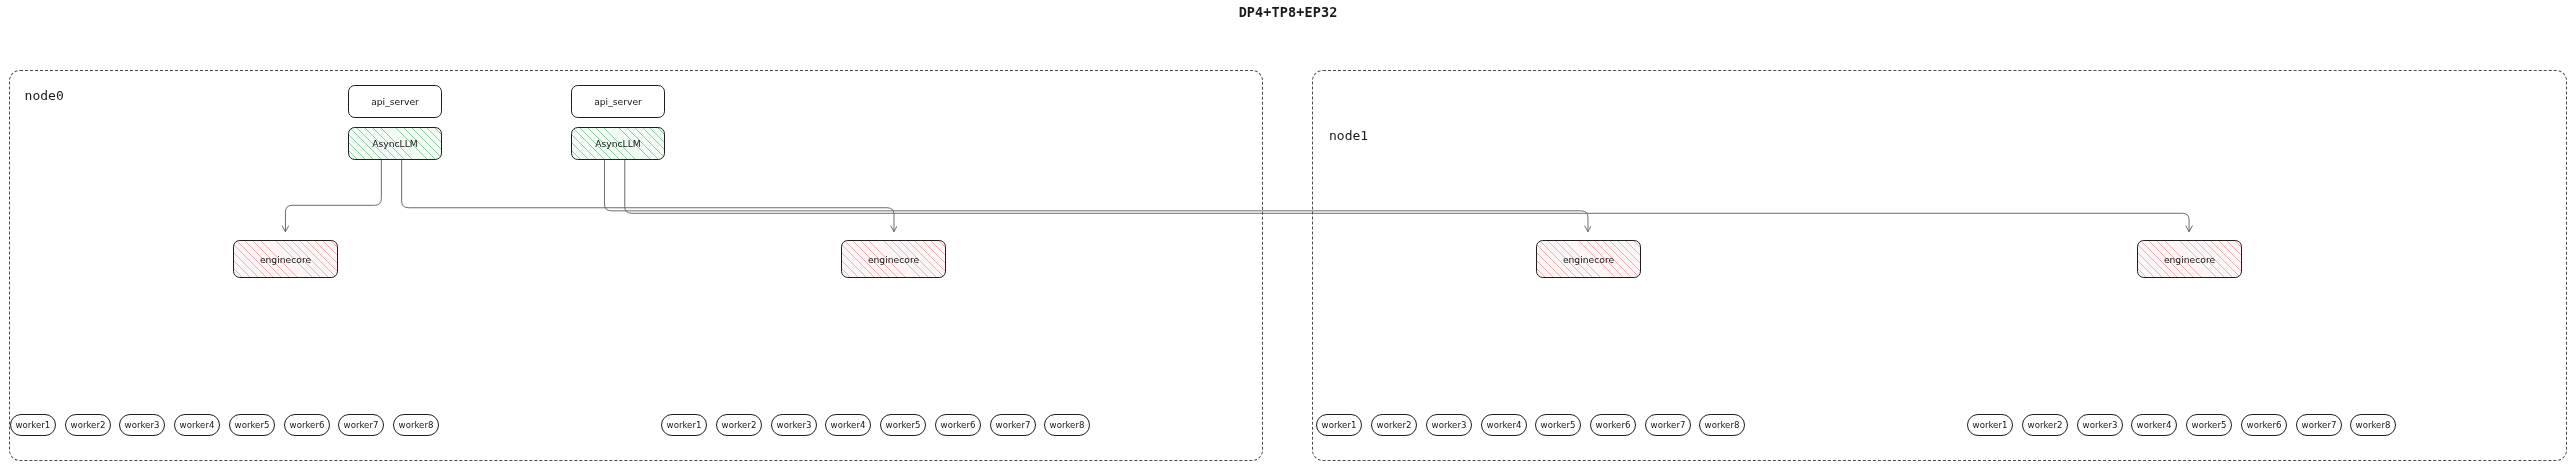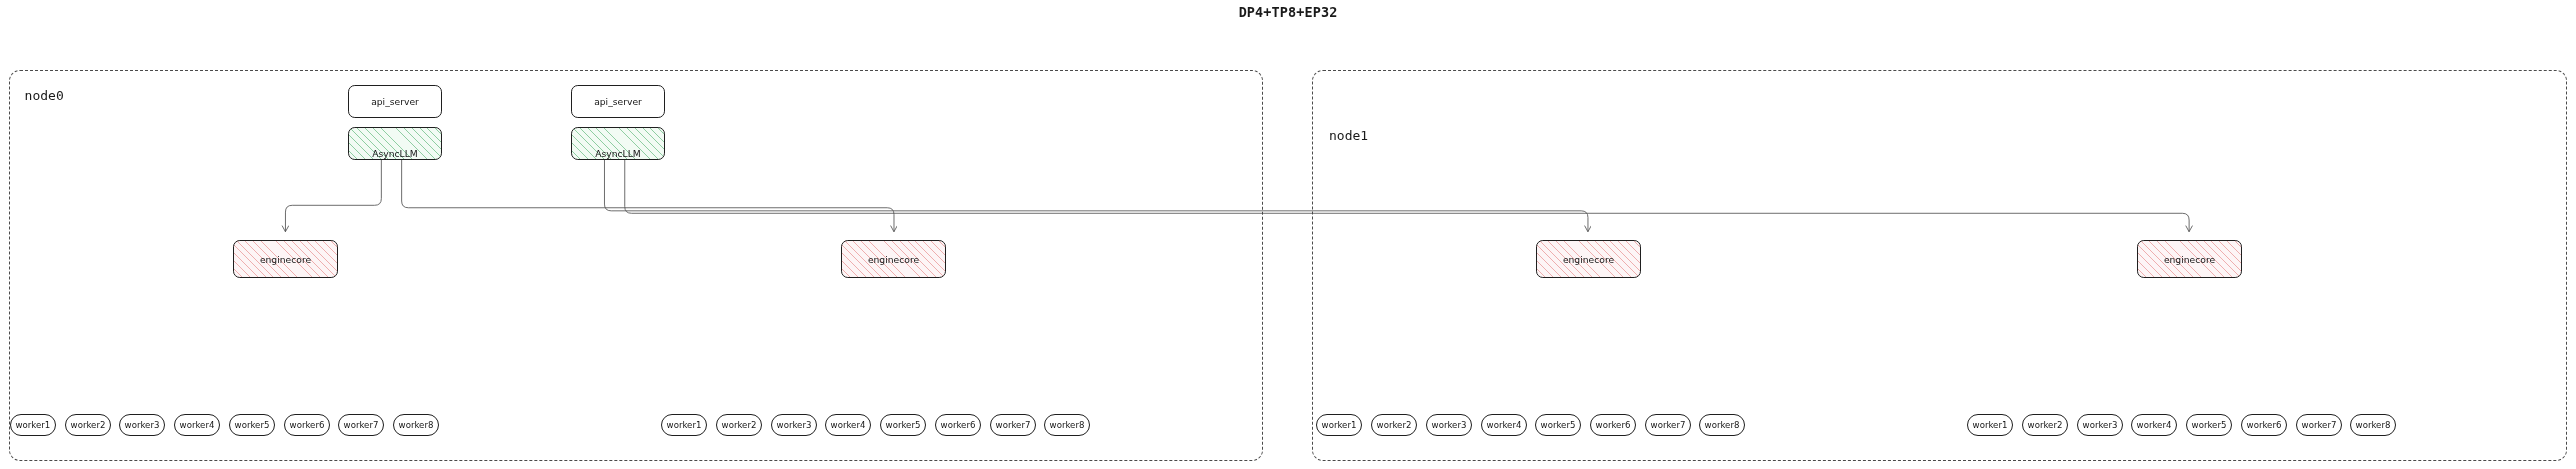--- a/index.html
+++ b/index.html
@@ -69,21 +69,20 @@
   }
   .node .lbl { position: relative; z-index: 2; }
   .node-asyncllm {
     background-color: #f2fbf4;
     background-image: repeating-linear-gradient(
         45deg,
         rgba(61,168,94,0.55) 0px,
         rgba(61,168,94,0.55) 0.7px,
         rgba(255,255,255,0) 0.7px,
         rgba(255,255,255,0) 5.5px);
-    align-items: flex-end;
   }
   .node-enginecore {
     background-color: #fdf5f6;
     background-image: repeating-linear-gradient(
         45deg,
         rgba(226,116,116,0.55) 0px,
         rgba(226,116,116,0.55) 0.7px,
         rgba(255,255,255,0) 0.7px,
         rgba(255,255,255,0) 5.5px);
   }

